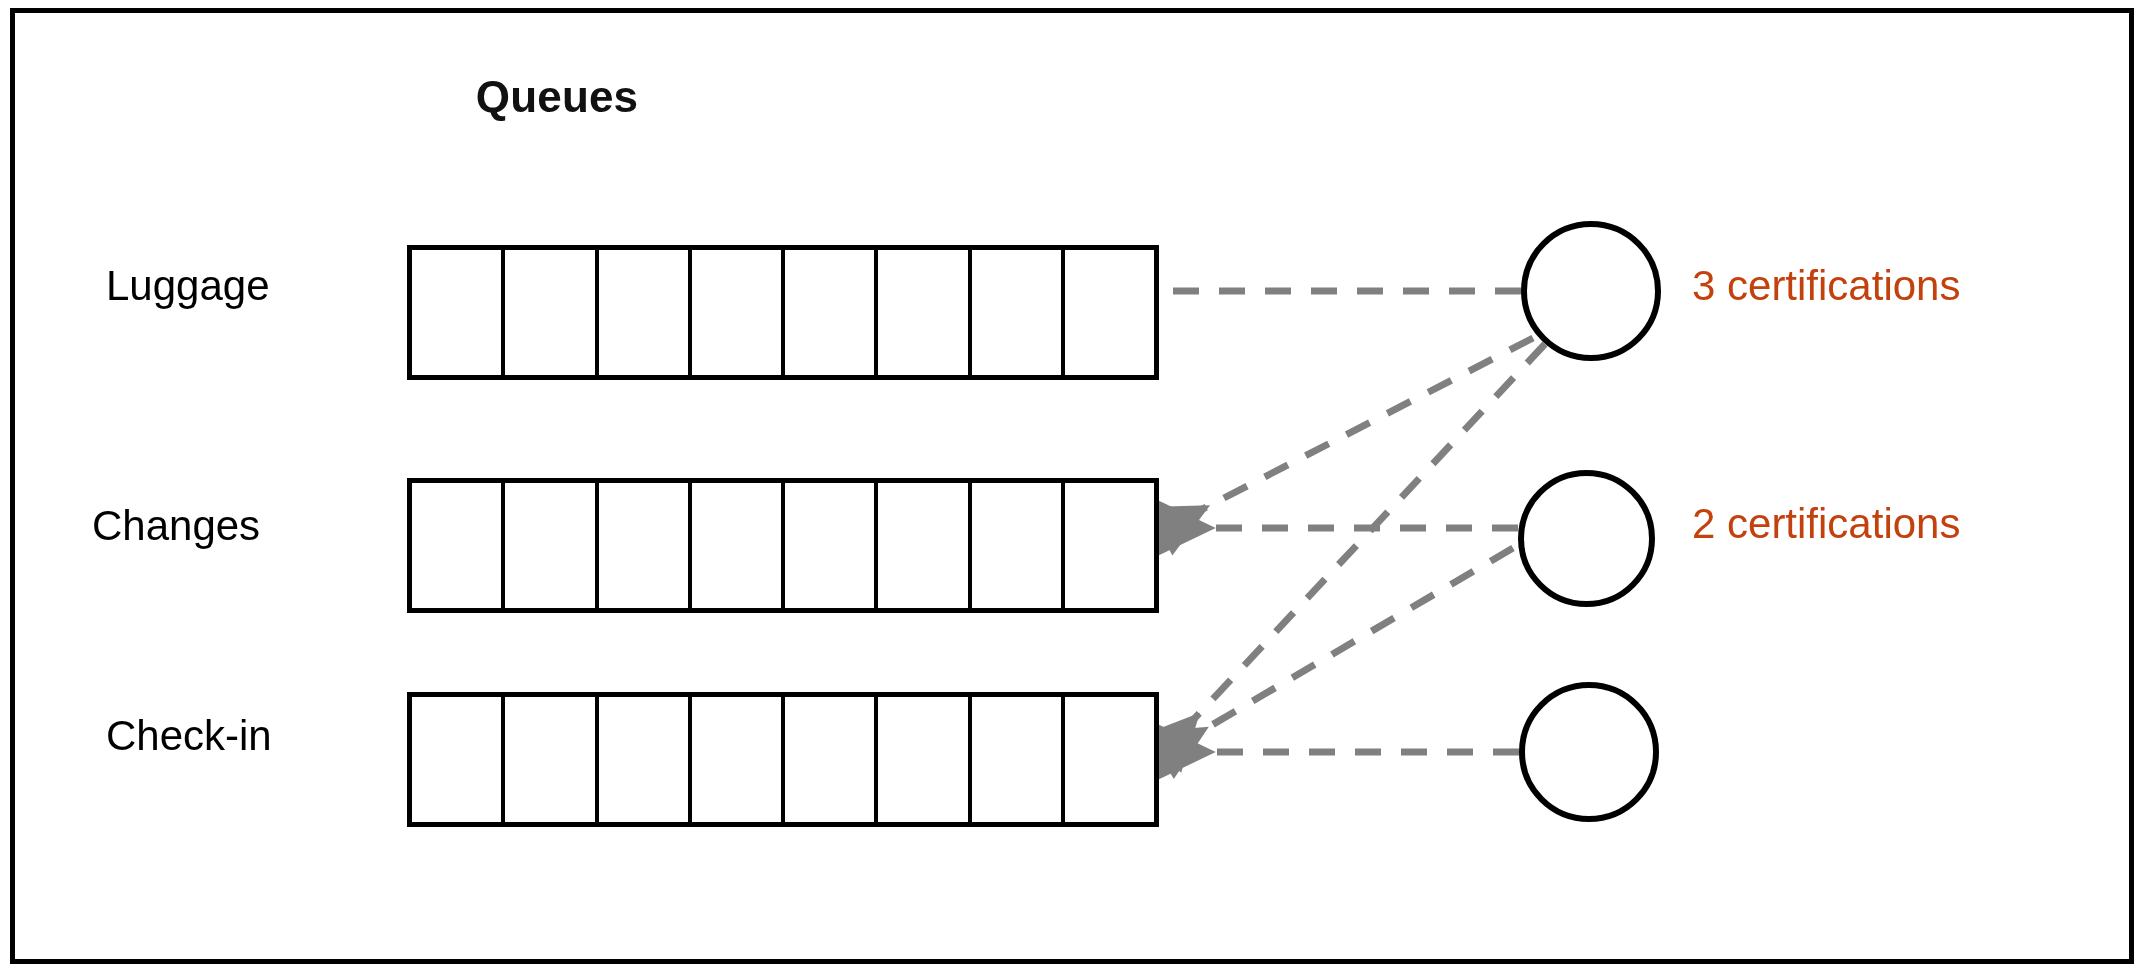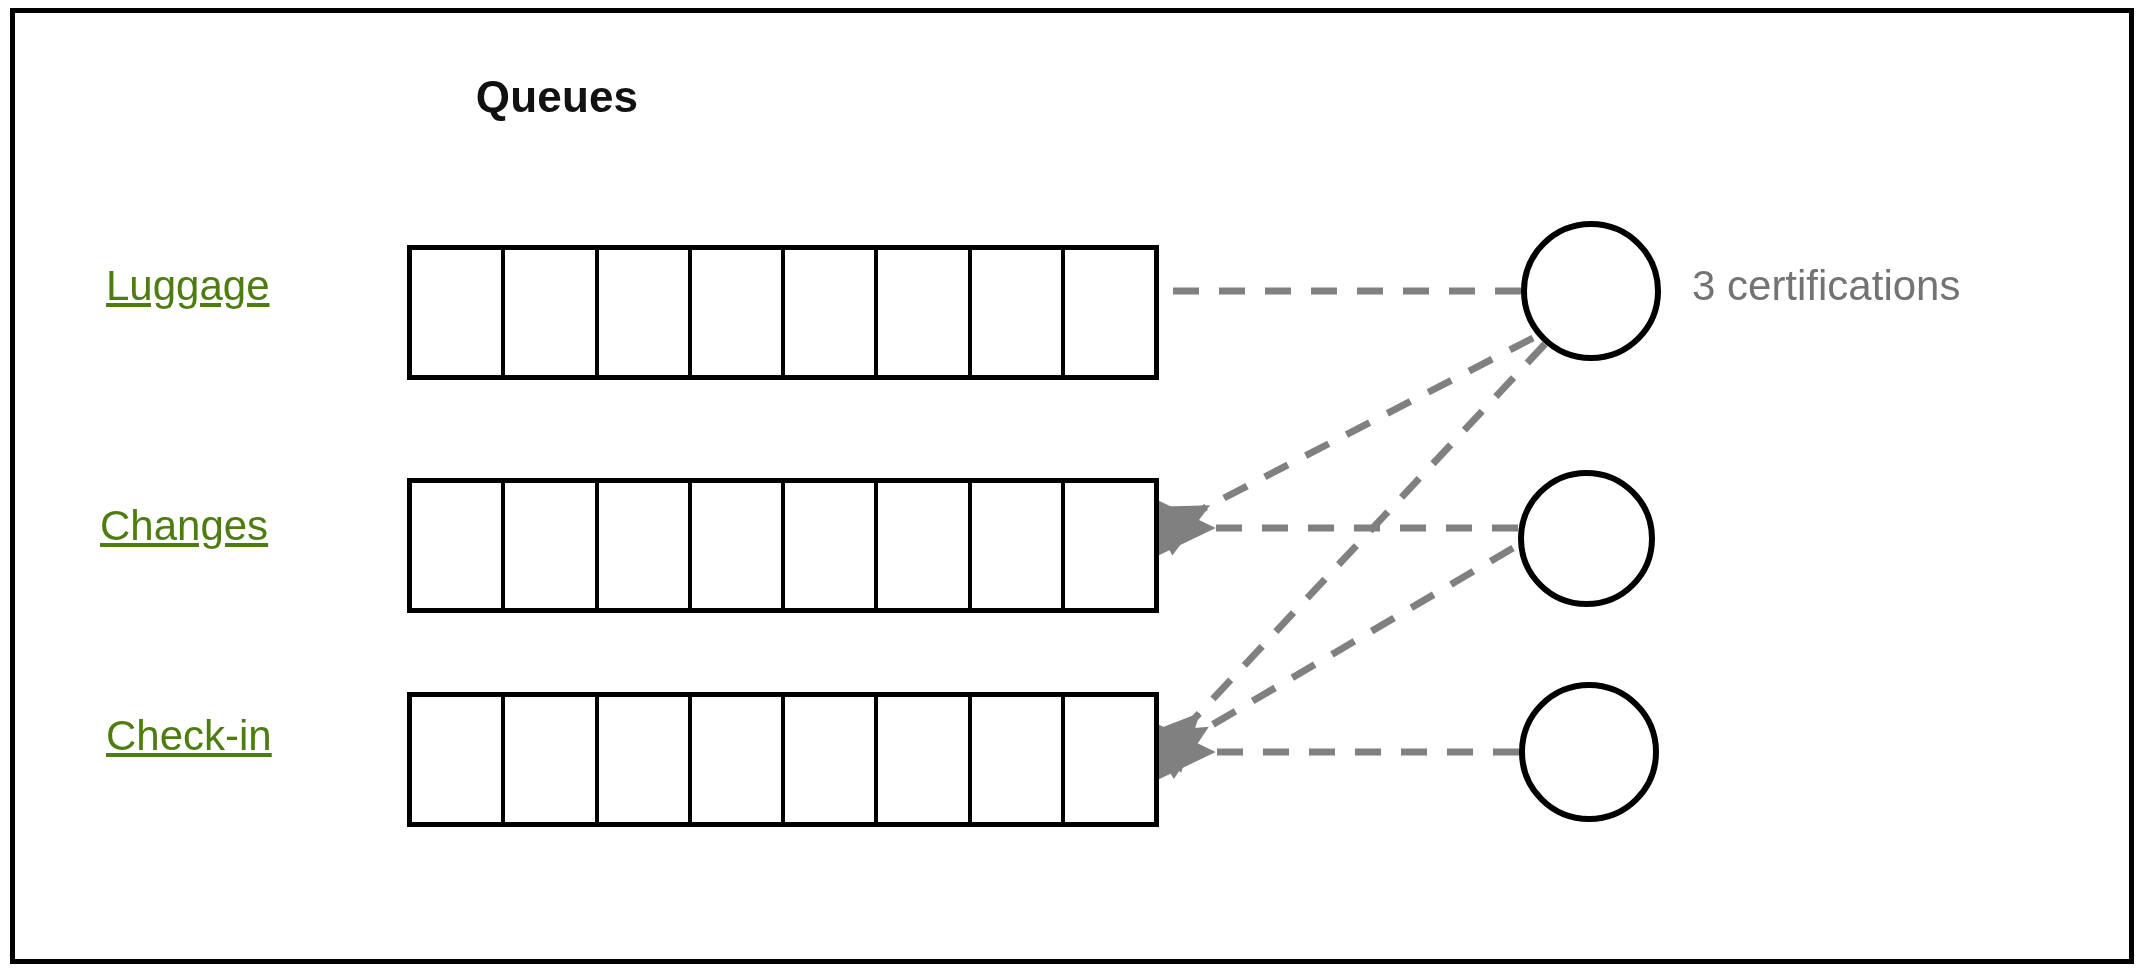--- a/index.html
+++ b/index.html
@@ -32,24 +32,23 @@
     letter-spacing: 0.2px;
     white-space: nowrap;
     text-align: center;
   }
   #title-queues { left: 417px; top: 72px; width: 280px; }
   #title-agents { left: 1455px; top: 72px; width: 280px; }
 
   .row-label {
     position: absolute;
     font-size: 42px;
-    color: #4d7c0f;
+    color: #000000;
     white-space: nowrap;
     text-align: left;
-    text-decoration: underline;
   }
 
   .queue {
     position: absolute;
     display: flex;
     border: 5px solid #000000;
     box-sizing: border-box;
     background: #ffffff;
   }
   .queue-cell {
@@ -63,21 +62,21 @@
   .agent-circle {
     position: absolute;
     border: 6px solid #000000;
     border-radius: 50%;
     box-sizing: border-box;
     background: transparent;
   }
   .agent-label {
     position: absolute;
     font-size: 42px;
-    color: #737373;
+    color: #c2410c;
     white-space: nowrap;
   }
 
   #links {
     position: absolute;
     left: 0;
     top: 0;
     width: 2148px;
     height: 978px;
     pointer-events: none;
@@ -117,21 +116,21 @@
     <div class="queue-cell"></div>
     <div class="queue-cell"></div>
     <div class="queue-cell"></div>
     <div class="queue-cell"></div>
     <div class="queue-cell"></div>
     <div class="queue-cell"></div>
     <div class="queue-cell"></div>
     <div class="queue-cell"></div>
   </div>
 
-  <div class="row-label" style="left:100px; top:502px;">Changes</div>
+  <div class="row-label" style="left:92px; top:502px;">Changes</div>
   <div class="queue" id="queue-1" style="left:407px; top:478px; width:752px; height:135px;">
     <div class="queue-cell"></div>
     <div class="queue-cell"></div>
     <div class="queue-cell"></div>
     <div class="queue-cell"></div>
     <div class="queue-cell"></div>
     <div class="queue-cell"></div>
     <div class="queue-cell"></div>
     <div class="queue-cell"></div>
   </div>
@@ -145,16 +144,17 @@
     <div class="queue-cell"></div>
     <div class="queue-cell"></div>
     <div class="queue-cell"></div>
     <div class="queue-cell"></div>
   </div>
 
   <div class="agent-circle" style="left:1521px; top:221px; width:140px; height:140px;"></div>
   <div class="agent-label" style="left:1692px; top:262px;">3 certifications</div>
 
   <div class="agent-circle" style="left:1518px; top:470px; width:137px; height:137px;"></div>
+  <div class="agent-label" style="left:1692px; top:500px;">2 certifications</div>
 
   <div class="agent-circle" style="left:1519px; top:682px; width:140px; height:140px;"></div>
 
 </div>
 
 </body></html>

